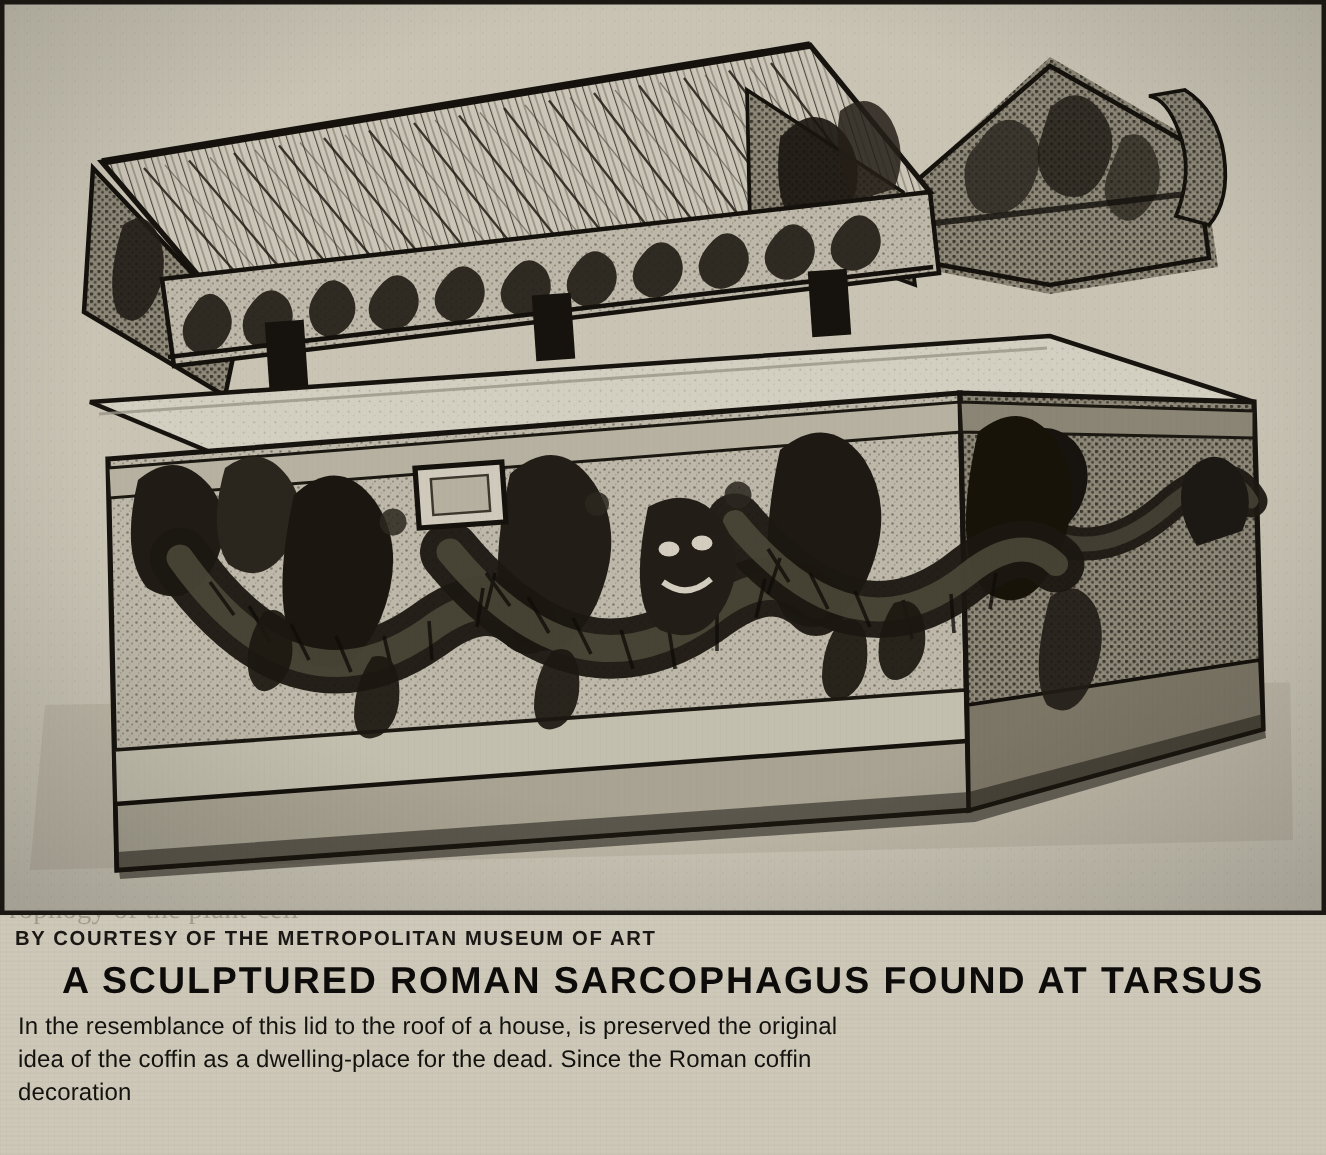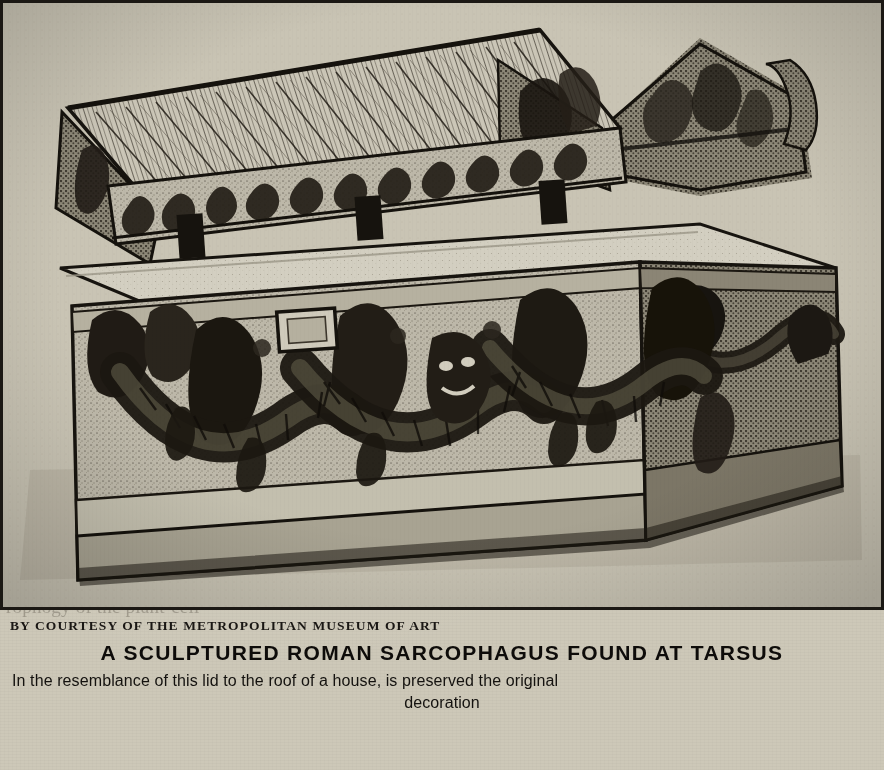--- a/index.html
+++ b/index.html
@@ -59,39 +59,38 @@
     width: 884px;
     padding: 0 8px;
     box-sizing: border-box;
   }
   #credit-line {
     font-size: 13.5px;
     font-weight: bold;
     letter-spacing: 1.1px;
     color: #1a1714;
     padding: 6px 0 4px 2px;
-    font-family: Liberation Serif, serif;
   }
   #caption-title {
     text-align: center;
-    font-size: 21px;
+    font-size: 25px;
     font-weight: bold;
     letter-spacing: 1.3px;
     color: #0e0c0a;
     padding: 3px 0 5px 0;
   }
   #caption-body {
     font-size: 16px;
     line-height: 1.37;
     color: #14120f;
     letter-spacing: 0.1px;
     padding: 0 4px;
   }
   #caption-body .ln { display: block; white-space: nowrap; }
-  #caption-body .ln.last { white-space: normal; text-align: center; }
+  #caption-body .ln.last { white-space: normal; }
 
   
   #grain {
     position: absolute;
     inset: 0;
     pointer-events: none;
     background-image:
       repeating-linear-gradient(90deg, rgba(0,0,0,0.02) 0px, rgba(0,0,0,0.02) 1px, rgba(0,0,0,0) 1px, rgba(0,0,0,0) 4px);
     opacity: 0.7;
   }
@@ -365,18 +364,19 @@
 
       <rect x="1.5" y="1.5" width="881" height="607" fill="none" stroke="#1b1814" stroke-width="3"></rect>
     </svg>
   </div>
 
   <div id="caption-block">
     <div id="credit-line">BY COURTESY OF THE METROPOLITAN MUSEUM OF ART</div>
     <div id="caption-title">A SCULPTURED ROMAN SARCOPHAGUS FOUND AT TARSUS</div>
     <div id="caption-body">
       <span class="ln">In the resemblance of this lid to the roof of a house, is preserved the original</span>
+      <span class="ln">idea of the coffin as a dwelling-place for the dead.  Since the Roman coffin</span>
       <span class="ln last">decoration</span>
     </div>
   </div>
 
   <div id="grain"></div>
 </div>
 
 </body></html>

